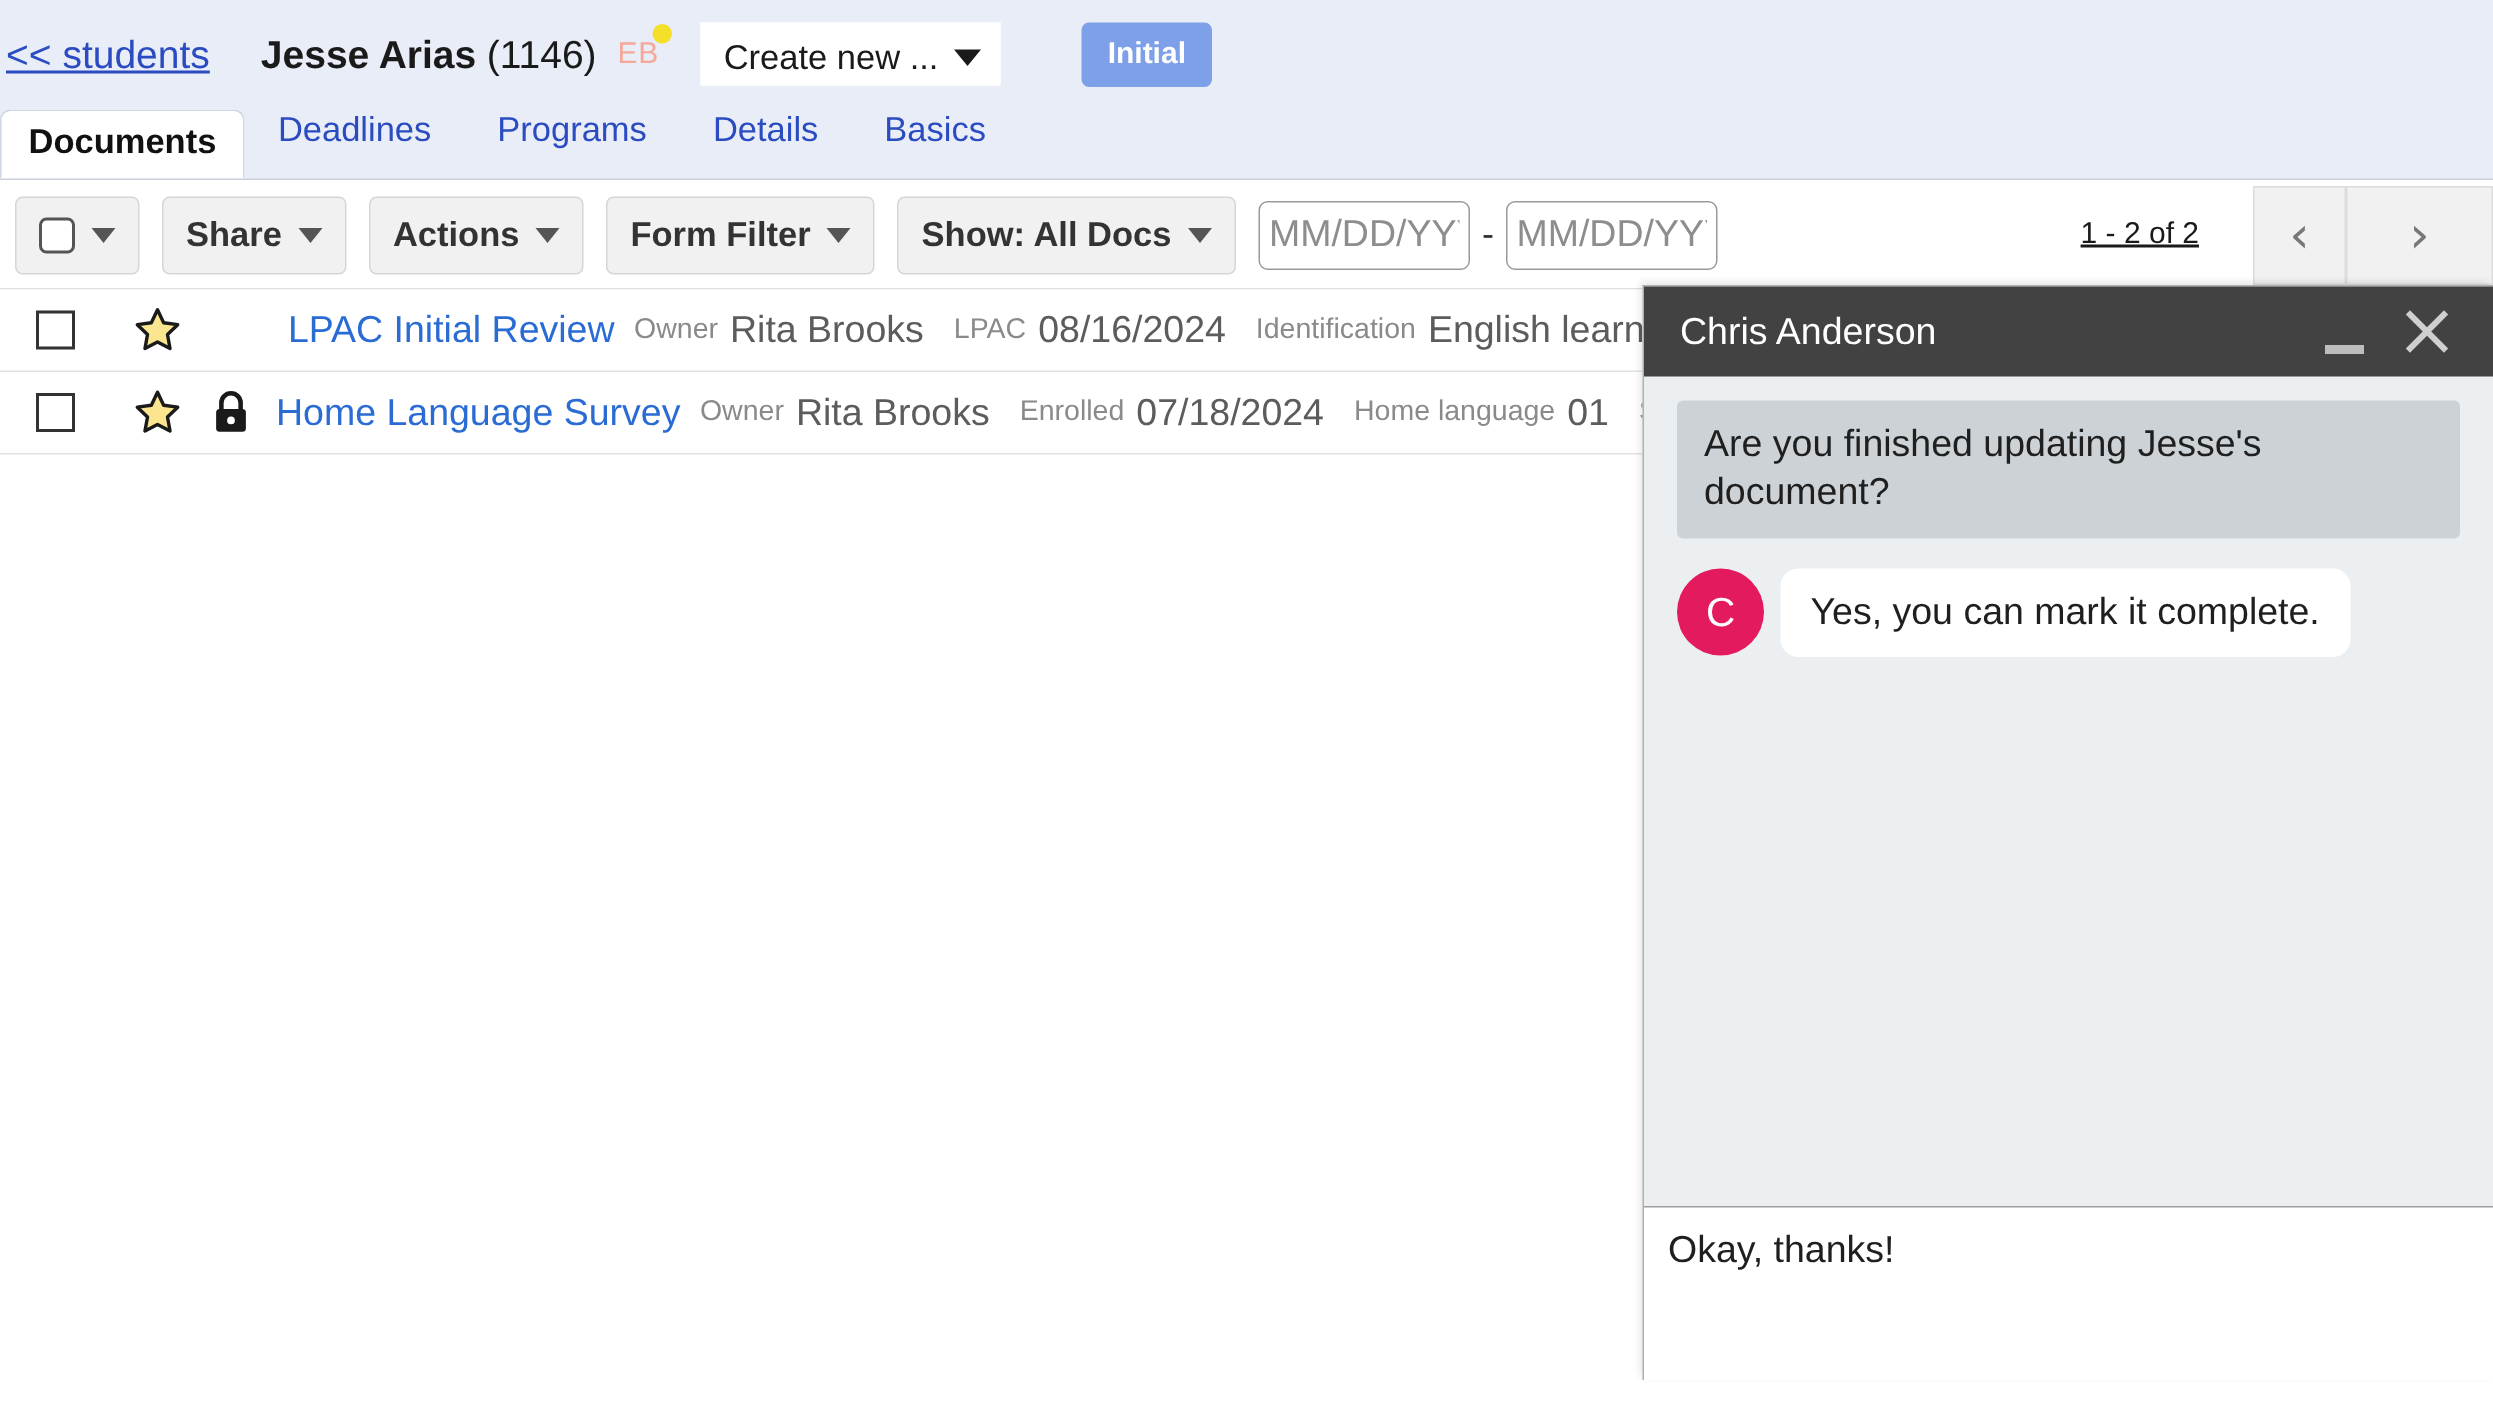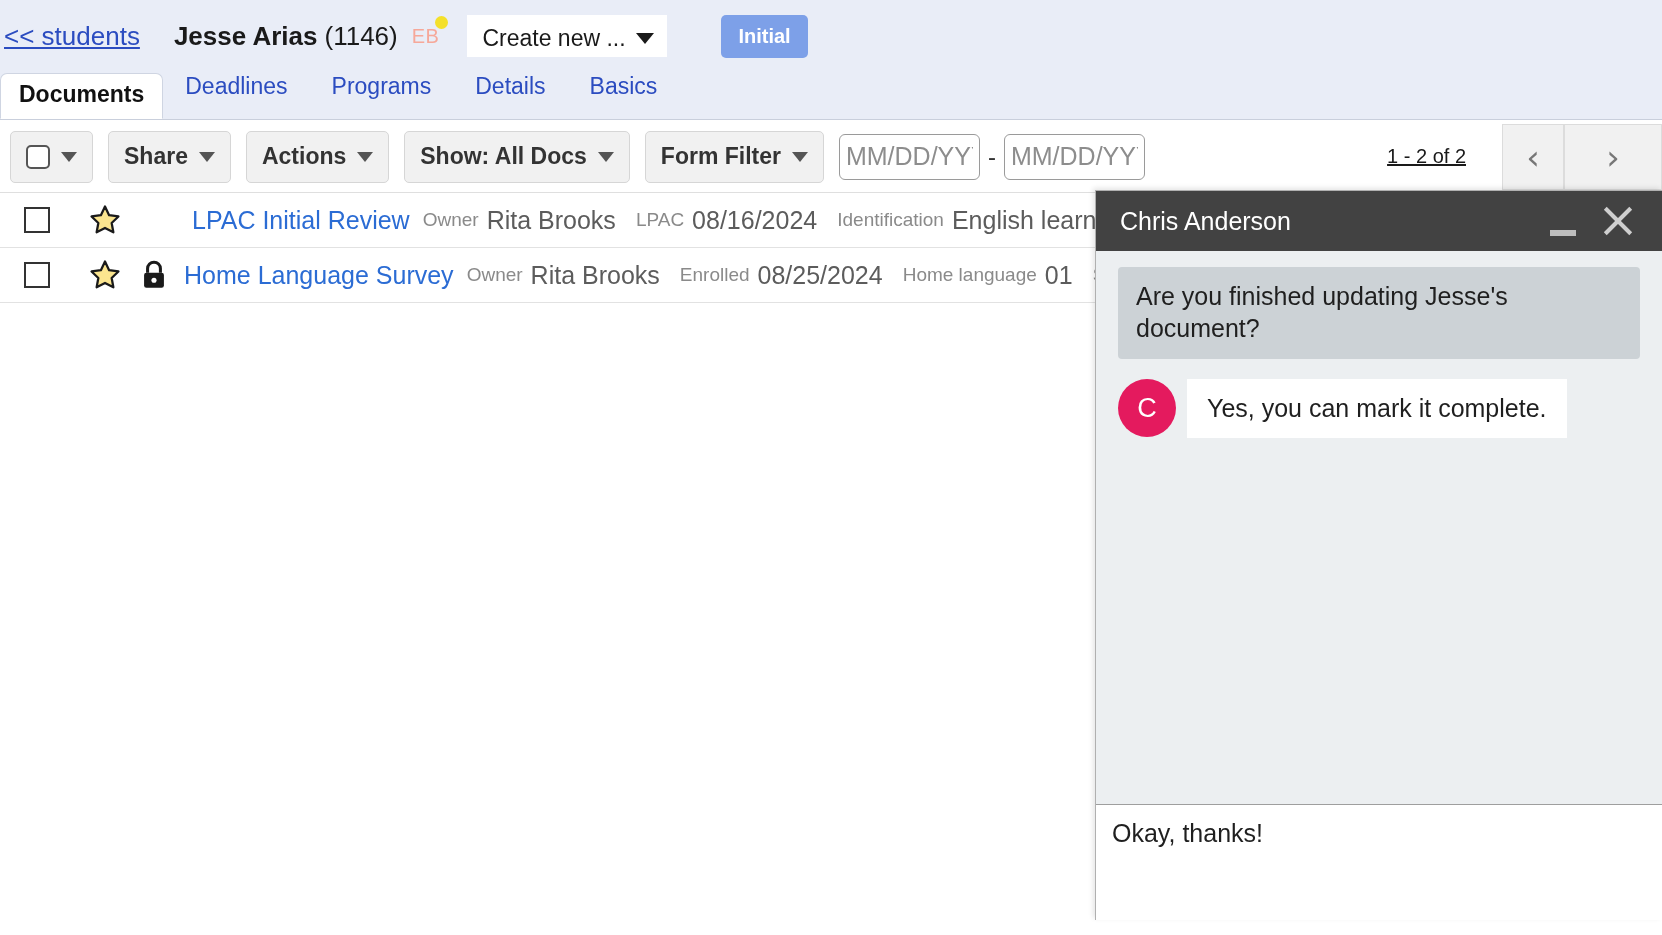--- a/index.html
+++ b/index.html
@@ -363,21 +363,21 @@
     border-radius: 50%;
     background: #e41a5e;
     color: #ffffff;
     font-size: 27px;
     display: flex;
     align-items: center;
     justify-content: center;
   }
   .msg-out {
     background: #ffffff;
-    border-radius: 0;
+    border-radius: 12px;
     padding: 14px 20px;
     margin-left: 11px;
     font-size: 25px;
     color: #1f1f1f;
     line-height: 1.25;
   }
   .chat-input-area {
     flex: none;
     height: 116px;
     background: #ffffff;
@@ -431,25 +431,25 @@
     </div>
     <div class="tb-btn">
       <span class="lbl">Share</span>
       <span class="caret-sm"></span>
     </div>
     <div class="tb-btn">
       <span class="lbl">Actions</span>
       <span class="caret-sm"></span>
     </div>
     <div class="tb-btn">
+      <span class="lbl">Form Filter</span>
+      <span class="caret-sm"></span>
+    </div>
+    <div class="tb-btn">
       <span class="lbl">Show: All Docs</span>
-      <span class="caret-sm"></span>
-    </div>
-    <div class="tb-btn">
-      <span class="lbl">Form Filter</span>
       <span class="caret-sm"></span>
     </div>
     <input class="date-input" type="text" placeholder="MM/DD/YYY" style="">
     <span class="date-dash">-</span>
     <input class="date-input" type="text" placeholder="MM/DD/YYY" style="">
 
     <span class="page-count">1 - 2 of 2</span>
     <div class="pg-btn pg-prev">
       <span class="chev">‹</span>
     </div>
@@ -488,21 +488,21 @@
         <svg viewBox="0 0 24 28" width="28" height="34">
           <path d="M6.5 12V8.5a5.5 5.5 0 0 1 11 0V12" fill="none" stroke="#1a1a1a" stroke-width="2.6"></path>
           <rect x="3.5" y="12" width="17" height="13" rx="2" fill="#1a1a1a"></rect>
           <circle cx="12" cy="18.5" r="2.2" fill="#ffffff"></circle>
         </svg>
       </span>
       <span class="doc-title">Home Language Survey</span>
       <span class="meta-key">Owner</span>
       <span class="meta-val">Rita Brooks</span>
       <span class="meta-key">Enrolled</span>
-      <span class="meta-val">08/25/2024</span>
+      <span class="meta-val">07/18/2024</span>
       <span class="meta-key">Home language</span>
       <span class="meta-val">01</span>
       <span class="meta-key">Stu</span>
     </div>
   </div>
 
   <div class="chat-panel">
     <div class="chat-header">
       <span class="chat-title">Chris Anderson</span>
       <span class="chat-min">

